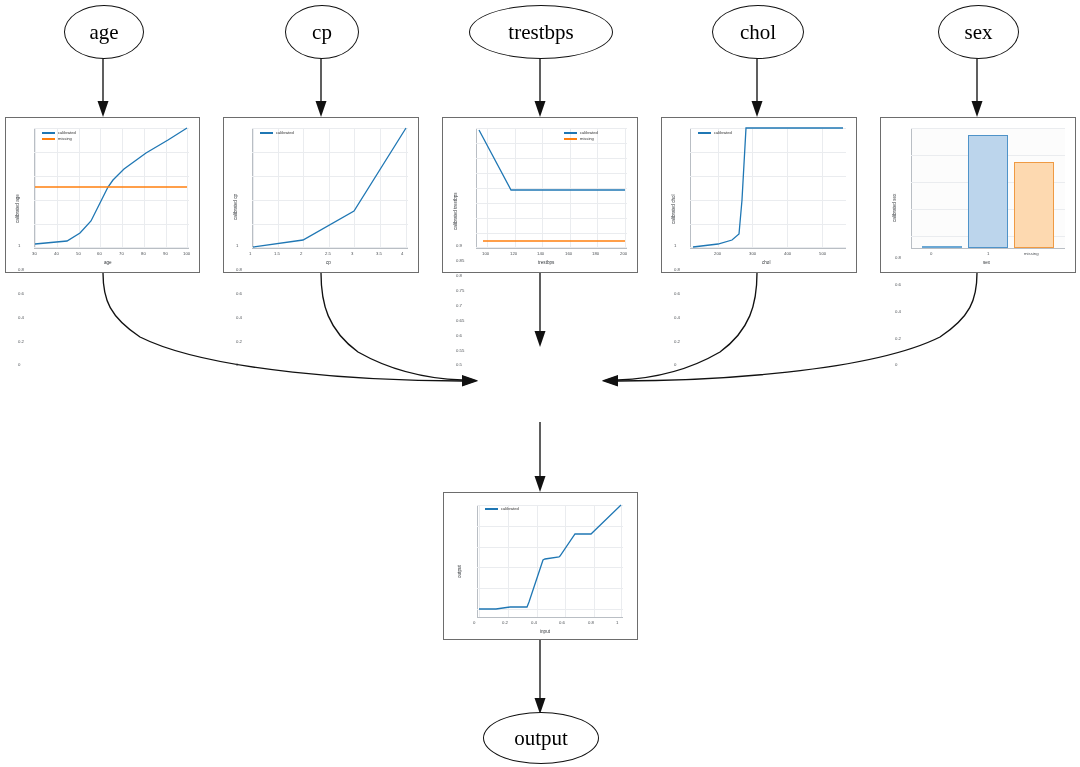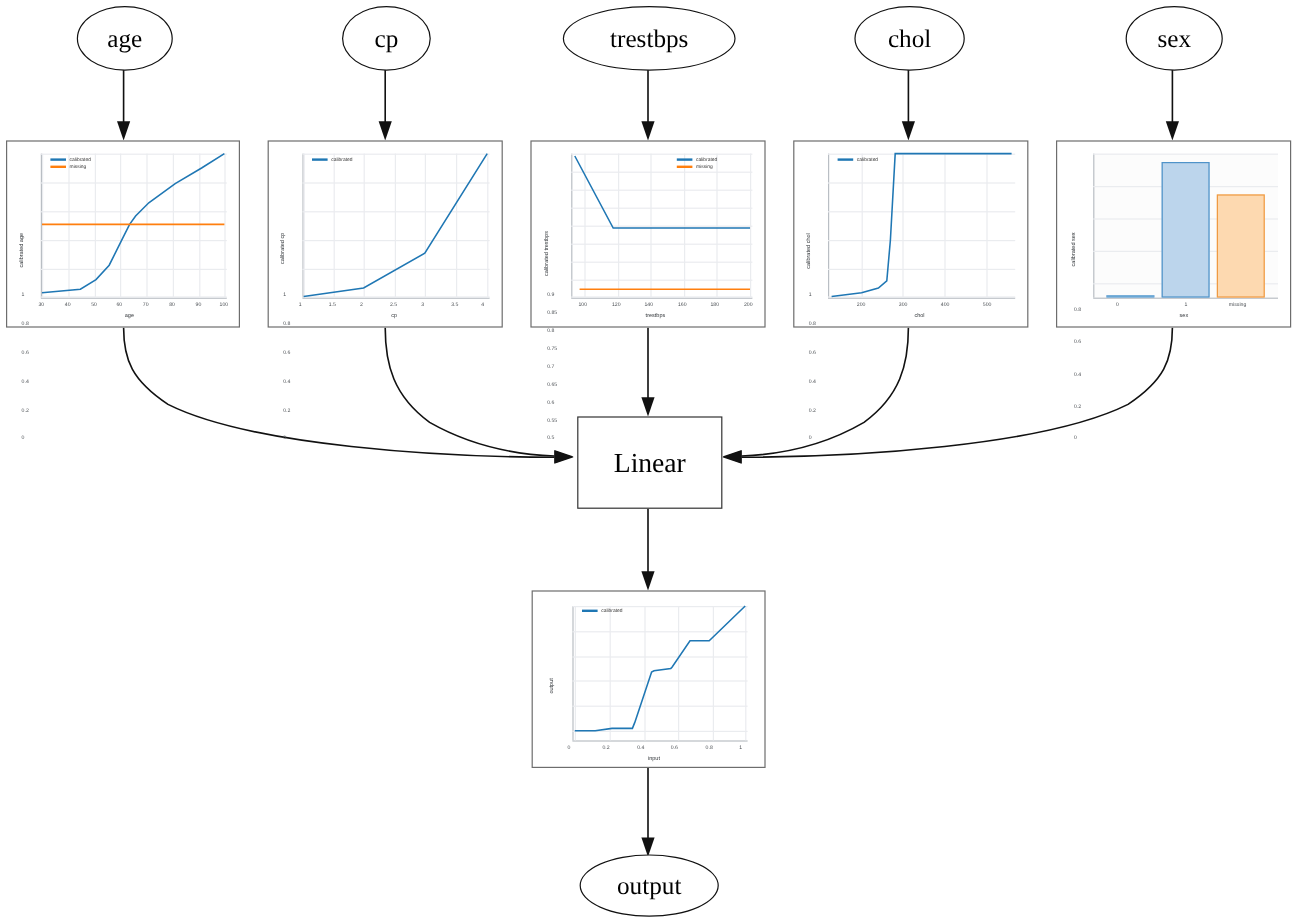--- a/index.html
+++ b/index.html
@@ -333,23 +333,20 @@
     <div class="tick-lbl" style="left:14px;top:191px;font-size:4.3px;">0.4</div>
     <div class="tick-lbl" style="left:14px;top:218px;font-size:4.3px;">0.2</div>
     <div class="tick-lbl" style="left:14px;top:244px;font-size:4.3px;">0</div>
     <div class="tick-lbl" style="left:49px;top:133px;font-size:4.3px;">0</div>
     <div class="tick-lbl" style="left:106px;top:133px;font-size:4.3px;">1</div>
     <div class="tick-lbl" style="left:143px;top:133px;font-size:4.3px;">missing</div>
     <div class="ax-title" style="left:102px;top:142px;font-size:4.6px;">sex</div>
     <div class="ax-title ylabel" style="left:11px;top:104px;font-size:4.6px;">calibrated sex</div>
   </div>
 
-  <div class="gv-box" style="left:481px;top:347px;width:119px;height:75px;">
-    <span>Linear</span>
-  </div>
 
   <div class="panel" style="left:443px;top:492px;width:195px;height:148px;">
     <div class="axes" style="left:33px;top:12px;width:146px;height:112px;">
       <div class="spine" style="left:0;top:0;width:0.8px;height:112px;"></div>
       <div class="spine" style="left:0;top:112px;width:146px;height:0.8px;"></div>
       <div class="grid-line" style="left:0;top:0px;width:146px;height:1px;"></div>
       <div class="grid-line" style="left:0;top:21px;width:146px;height:1px;"></div>
       <div class="grid-line" style="left:0;top:42px;width:146px;height:1px;"></div>
       <div class="grid-line" style="left:0;top:62px;width:146px;height:1px;"></div>
       <div class="grid-line" style="left:0;top:83px;width:146px;height:1px;"></div>

